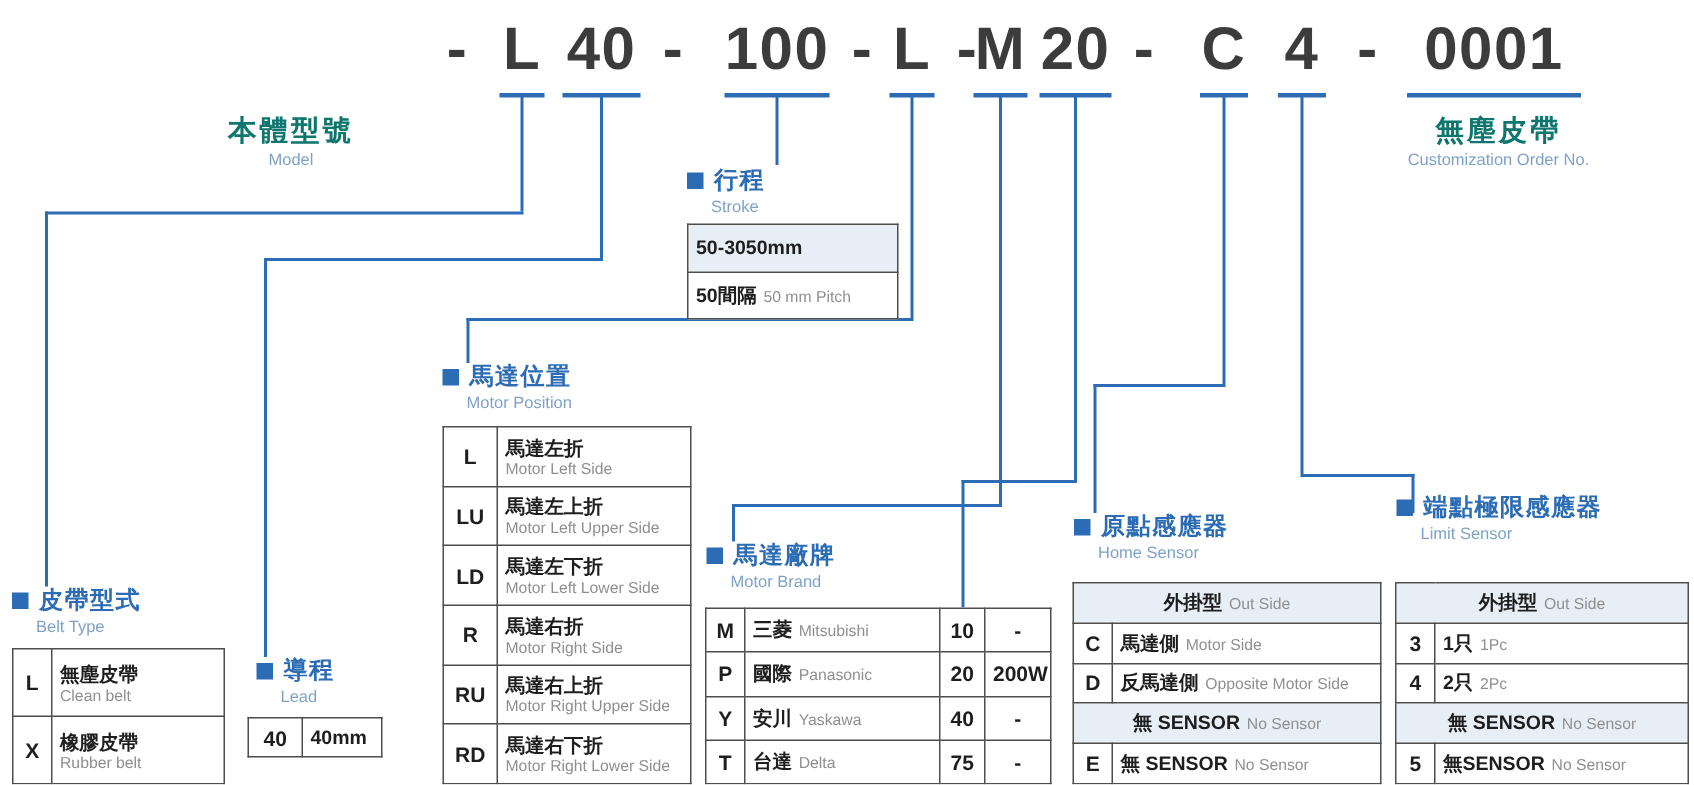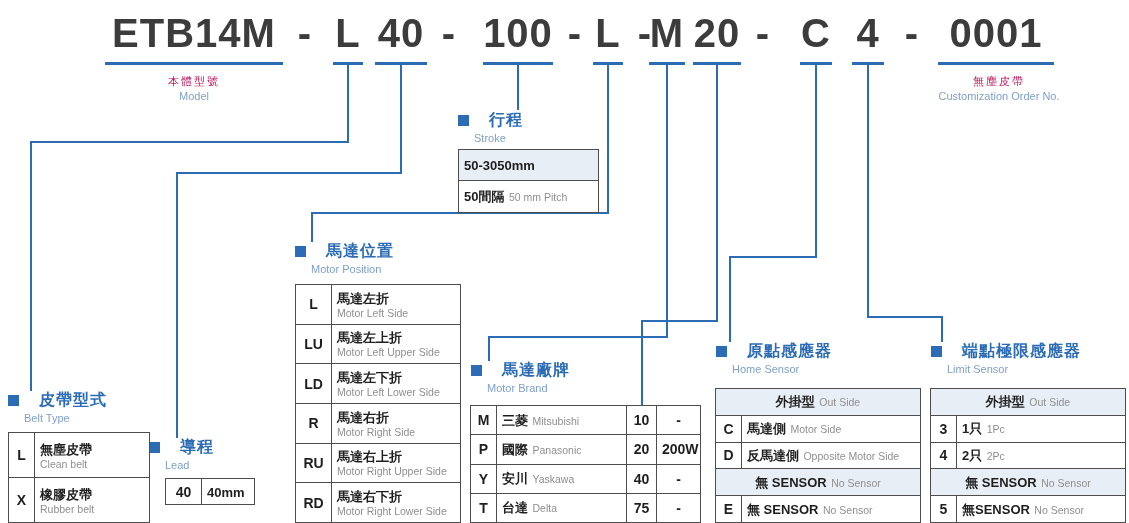--- a/index.html
+++ b/index.html
@@ -7,49 +7,48 @@
   .canvas { position:relative; width:1129px; height:523px; background:#ffffff; overflow:hidden; }
 
   
   .seg { position:absolute; top:6px; height:56px; line-height:54px; text-align:center;
          font-size:40px; font-weight:bold; color:#3c3c3c; letter-spacing:1px;
          border-bottom:3px solid #2c6cb4; }
   .seg.dash { border-bottom:none; }
 
   
   .code-label { position:absolute; text-align:center; }
-  .lbl-zh { font-weight:normal; font-size:11px; color:#be185d; letter-spacing:2px; }
+  .lbl-zh { font-weight:bold; font-size:19px; color:#0f766e; letter-spacing:2px; }
   .lbl-en { font-size:11px; color:#7fa1c9; margin-top:1px; }
 
   
   .ln { position:absolute; background:#2c6cb4; }
 
   
   .sec-head { position:absolute; }
-  .sec-row { display:flex; align-items:center; gap:20px;text-align:right; }
+  .sec-row { display:flex; align-items:center; gap:7px;text-align:right; }
   .bullet { width:11px; height:11px; background:#2c6cb4; flex:none; }
   .sec-zh { font-weight:bold; font-size:16px; color:#2c6cb4; letter-spacing:1px; white-space:nowrap; }
   .sec-en { font-size:11px; color:#7fa1c9; margin-left:16px; margin-top:1px; white-space:nowrap; }
 
   
   .tbl { position:absolute; border-collapse:collapse; table-layout:fixed; background:#fff; }
   .tbl td { border:1px solid #4d4d4d; padding:1px 5px; vertical-align:middle; overflow:hidden; }
   .code-cell { text-align:center; font-weight:bold; font-size:14px; color:#1e1e1e; padding:1px 2px; }
   .zh-txt { font-weight:bold; font-size:13px; color:#1e1e1e; white-space:nowrap; }
   .en-txt { font-size:10.5px; color:#8f8f8f; white-space:nowrap; }
   .desc-cell div.en-txt { margin-top:-1px; }
   .bg-light { background:#e8eef6; }
   .center-cell { text-align:center; }
 </style>
 </head>
 <body>
 
 <div class="canvas">
 
-  <div class="seg" style="left:105px;width:178px">ETB14M</div>
   <div class="seg dash" style="left:291px;width:28px">-</div>
   <div class="seg" style="left:333px;width:30px">L</div>
   <div class="seg" style="left:375px;width:52px">40</div>
   <div class="seg dash" style="left:437px;width:24px">-</div>
   <div class="seg" style="left:483px;width:70px">100</div>
   <div class="seg dash" style="left:563px;width:24px">-</div>
   <div class="seg" style="left:593px;width:30px">L</div>
   <div class="seg dash" style="left:633px;width:24px">-</div>
   <div class="seg" style="left:649px;width:36px">M</div>
   <div class="seg" style="left:693px;width:48px">20</div>
@@ -107,21 +106,21 @@
   </div>
 
   <div class="sec-head" style="left:8px;top:390px">
     <div class="sec-row">
         <span class="bullet"></span>
         <span class="sec-zh">皮帶型式</span>
       </div>
     <div class="sec-en">Belt Type</div>
   </div>
 
-  <div class="sec-head" style="left:149px;top:437px">
+  <div class="sec-head" style="left:171px;top:437px">
     <div class="sec-row">
         <span class="bullet"></span>
         <span class="sec-zh">導程</span>
       </div>
     <div class="sec-en">Lead</div>
   </div>
 
   <div class="sec-head" style="left:295px;top:241px">
     <div class="sec-row">
         <span class="bullet"></span>
@@ -139,21 +138,21 @@
   </div>
 
   <div class="sec-head" style="left:471px;top:360px">
     <div class="sec-row">
         <span class="bullet"></span>
         <span class="sec-zh">馬達廠牌</span>
       </div>
     <div class="sec-en">Motor Brand</div>
   </div>
 
-  <div class="sec-head" style="left:931px;top:341px">
+  <div class="sec-head" style="left:931px;top:328px">
     <div class="sec-row">
         <span class="bullet"></span>
         <span class="sec-zh">端點極限感應器</span>
       </div>
     <div class="sec-en">Limit Sensor</div>
   </div>
 
   <table class="tbl" style="left:458px;top:149px;width:141px;height:64px">
     <tbody>
         <tr>

